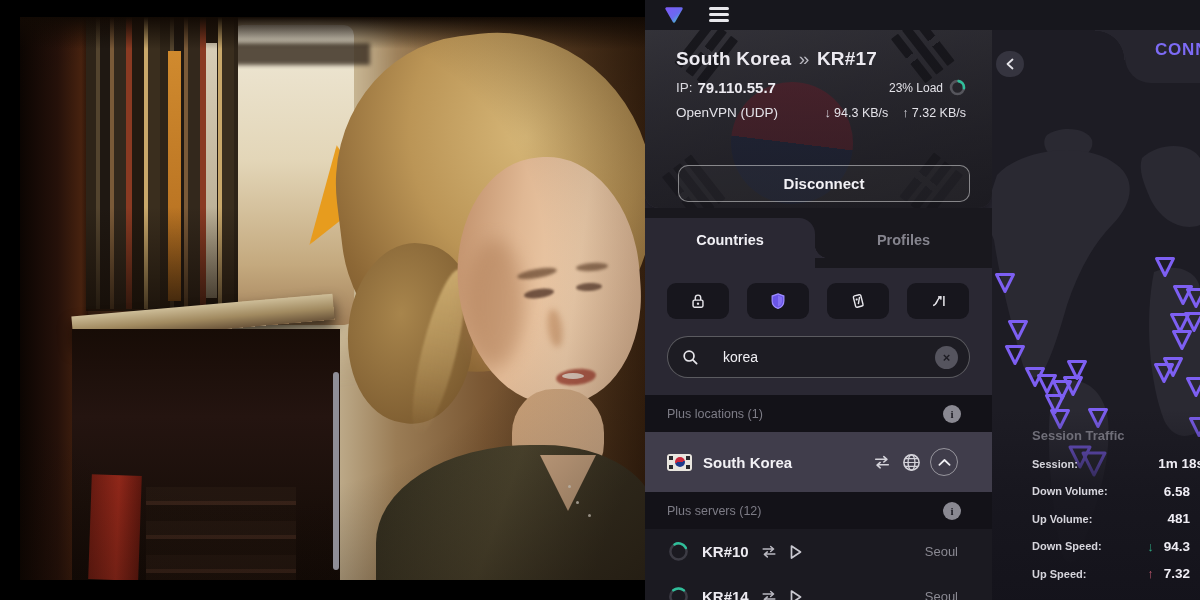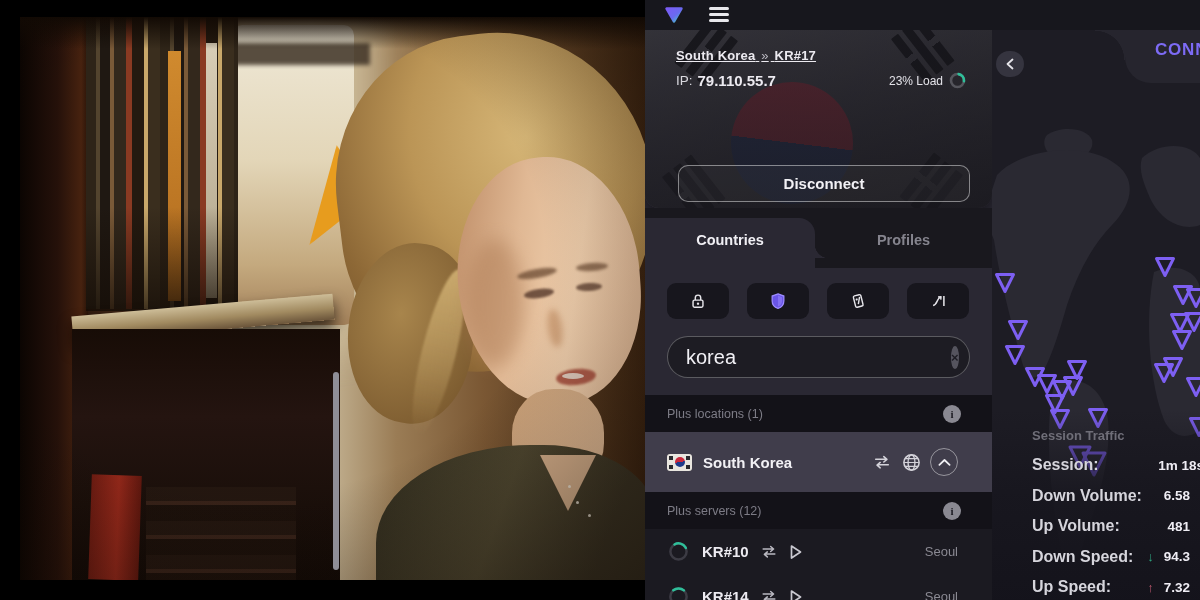--- a/index.html
+++ b/index.html
@@ -86,21 +86,21 @@
     background:linear-gradient(205deg,#8d2836 50%,#233055 50%); opacity:.8; transform:rotate(-18deg); }
   .trigram { position:absolute; width:56px; height:44px; opacity:.85; }
   .trigram div { height:9px; border-radius:1px; background:#0c0c10; margin-bottom:5px; }
   .trigram .split { background:linear-gradient(90deg,#0c0c10 44%,transparent 44% 56%,#0c0c10 56%); }
   .tg-tl { left:36px; top:2px; transform:rotate(-52deg); }
   .tg-tr { right:44px; top:0px; transform:rotate(52deg); }
   .tg-bl { left:18px; top:138px; transform:rotate(52deg); opacity:.6; }
   .tg-br { right:30px; top:136px; transform:rotate(-52deg); opacity:.6; }
   .flag-dim { position:absolute; inset:0; background:linear-gradient(180deg,rgba(28,27,33,.50),rgba(24,23,29,.72)); }
   .conn-info { position:absolute; left:31px; right:26px; top:18px; color:#eceaf0; }
-  .conn-line1 { font-size:13px; font-weight:600; letter-spacing:.2px;text-decoration:underline; }
+  .conn-line1 { font-size:19px; font-weight:600; letter-spacing:.2px; }
   .conn-line1 .sep { color:#b9b8c0; font-weight:400; padding:0 2px; }
   .conn-line2 { display:flex; align-items:center; margin-top:9px; font-size:13.5px; }
   .conn-line2 .ip-label { color:#d9d8de; }
   .conn-line2 .ip-val { font-weight:700; font-size:15px; margin-left:5px; }
   .conn-line2 .load-wrap { margin-left:auto; display:flex; align-items:center; gap:6px; font-size:12px; color:#e3e2e8; }
   .conn-line3 { display:flex; align-items:center; margin-top:9px; font-size:13.5px; color:#e3e2e8; }
   .speeds { margin-left:auto; display:flex; gap:14px; font-size:12.5px; align-items:center; }
   .speeds .arr { font-size:13px; margin-right:3px; color:#d6d5dc; }
   #disconnect-btn { position:absolute; left:33px; top:135px; width:292px; height:37px; border-radius:10px;
     background:rgba(255,255,255,.03); border:1px solid rgba(255,255,255,.45); color:#f2f1f5;
@@ -118,21 +118,21 @@
   .tab-label.profiles { left:170px; width:177px; text-align:center; color:#85848e; }
 
   
   #content { position:absolute; left:0; top:238px; width:347px; height:127px; background:#2a2833; }
   .icon-row { position:absolute; left:22px; top:15px; width:303px; display:flex; gap:18px; }
   .icon-btn { width:62px; height:36px; background:#17161d; border:none; border-radius:9px; cursor:pointer;
     display:flex; align-items:center; justify-content:center; }
   .search-box { position:absolute; left:22px; top:68px; width:303px; height:42px; border-radius:21px;
     background:#1d1c23; border:1px solid rgba(255,255,255,.28); display:flex; align-items:center; padding:0 11px 0 14px; }
   .search-box input { flex:1; background:transparent; border:none; outline:none; color:#f0eff4;
-    font-size:20px; margin-left:4px; font-family:"Liberation Sans",sans-serif; }
+    font-size:14px; margin-left:24px; font-family:"Liberation Sans",sans-serif; }
   .clear-btn { width:23px; height:23px; border-radius:50%; background:#55545e; border:none; cursor:pointer;
     color:#1d1c23; font-size:13px; font-weight:700; line-height:1; display:flex; align-items:center; justify-content:center; }
 
   
   #list { position:absolute; left:0; top:365px; width:347px; height:205px; background:#1b1a21; }
   .strip { position:absolute; left:0; width:347px; height:37px; background:#131218; display:flex; align-items:center;
     padding:0 31px 0 22px; }
   .strip .strip-label { color:#7d7c86; font-size:12.5px; }
   .info-btn { margin-left:auto; width:18px; height:18px; border-radius:50%; background:#8a8992; border:none;
     color:#1b1a21; font-size:11px; font-weight:700; font-family:"Liberation Serif",serif; cursor:pointer;
@@ -170,21 +170,21 @@
   #connect-fillet { position:absolute; left:103px; top:0; width:30px; height:30px;
     background:radial-gradient(circle at 0 100%,#1d1c24 29px,#26252e 29.5px); }
   #connect-btn { position:absolute; left:163px; top:10px; background:none; border:none; color:#7d6bf5;
     font-size:17px; font-weight:700; letter-spacing:.8px; cursor:pointer; white-space:nowrap;
     font-family:"Liberation Sans",sans-serif; }
   #collapse-pill { position:absolute; left:4px; top:21px; width:28px; height:26px; border-radius:13px;
     background:#35343f; border:none; cursor:pointer; display:flex; align-items:center; justify-content:center; }
   #session-panel { position:absolute; left:40px; top:398px; width:200px; }
   .session-title { color:#6f6e78; font-size:13px; font-weight:700; margin-bottom:13px; }
   .session-row { display:flex; align-items:center; padding-right:42px; margin-bottom:12.5px; }
-  .session-row .lbl { color:#d6d5dc; font-size:16px; font-weight:700; }
+  .session-row .lbl { color:#d6d5dc; font-size:11px; font-weight:700; }
   .session-row .val { margin-left:auto; color:#efedf4; font-size:13.5px; font-weight:700; white-space:nowrap; }
   .session-row .val.session-clip { margin-right:-14px; }
   .session-row .arr { margin-left:auto; font-size:13px; font-weight:700; }
   .session-row .arr + .val { margin-left:10px; }
   .arr.down { color:#2ea881; } .arr.up { color:#c25a70; }
 
   svg { display:block; }
 </style>
 </head>
 <body>
@@ -280,20 +280,27 @@
         <span class="ip-label">IP:</span>
         <span class="ip-val">79.110.55.7</span>
         <span class="load-wrap">
           <span>23% Load</span>
           <svg width="17" height="17" viewBox="0 0 17 17">
             <circle cx="8.5" cy="8.5" r="6.5" fill="none" stroke="#55555c" stroke-width="2.6"></circle>
             <circle cx="8.5" cy="8.5" r="6.5" fill="none" stroke="#2fbf9a" stroke-width="2.6" stroke-dasharray="9.4 31.4" stroke-linecap="round" transform="rotate(-80 8.5 8.5)"></circle>
           </svg>
         </span>
       </div>
+      <div class="conn-line3">
+        <span>OpenVPN (UDP)</span>
+        <span class="speeds">
+          <span><span class="arr">↓</span><span>94.3 KB/s</span></span>
+          <span><span class="arr">↑</span><span>7.32 KB/s</span></span>
+        </span>
+      </div>
     </div>
     <button id="disconnect-btn">Disconnect</button>
   </div>
 
   <div id="tabs">
     <div class="tab-active"></div>
     <div class="tab-fillet"></div>
     <div class="tab-label countries">Countries</div>
     <div class="tab-label profiles">Profiles</div>
   </div>

